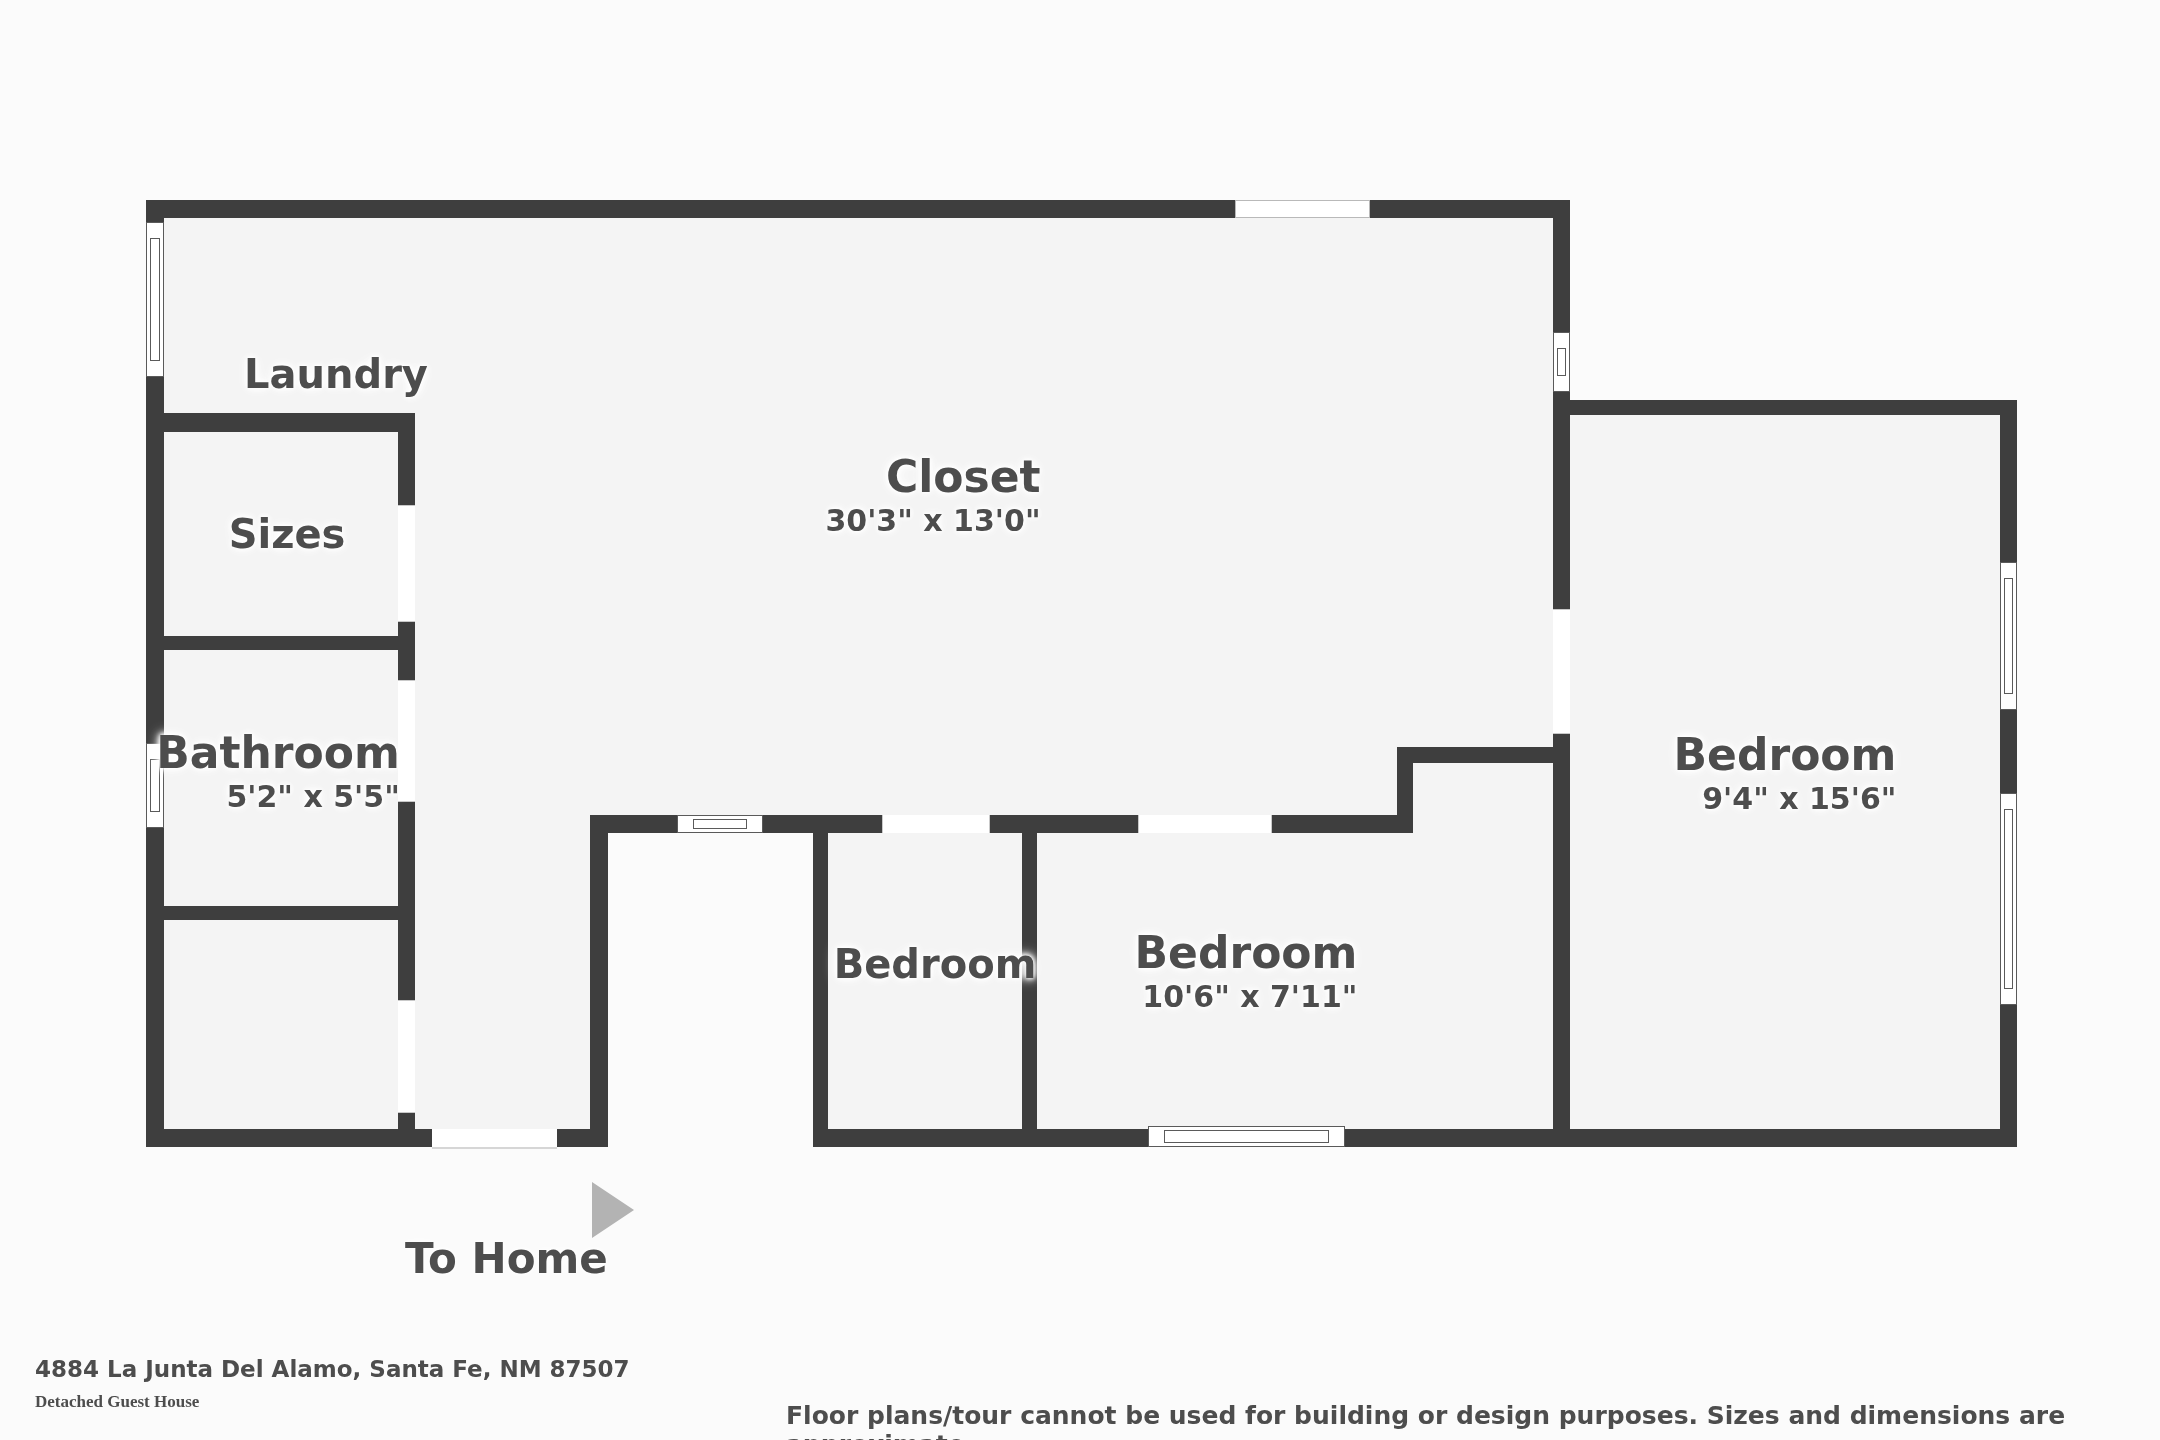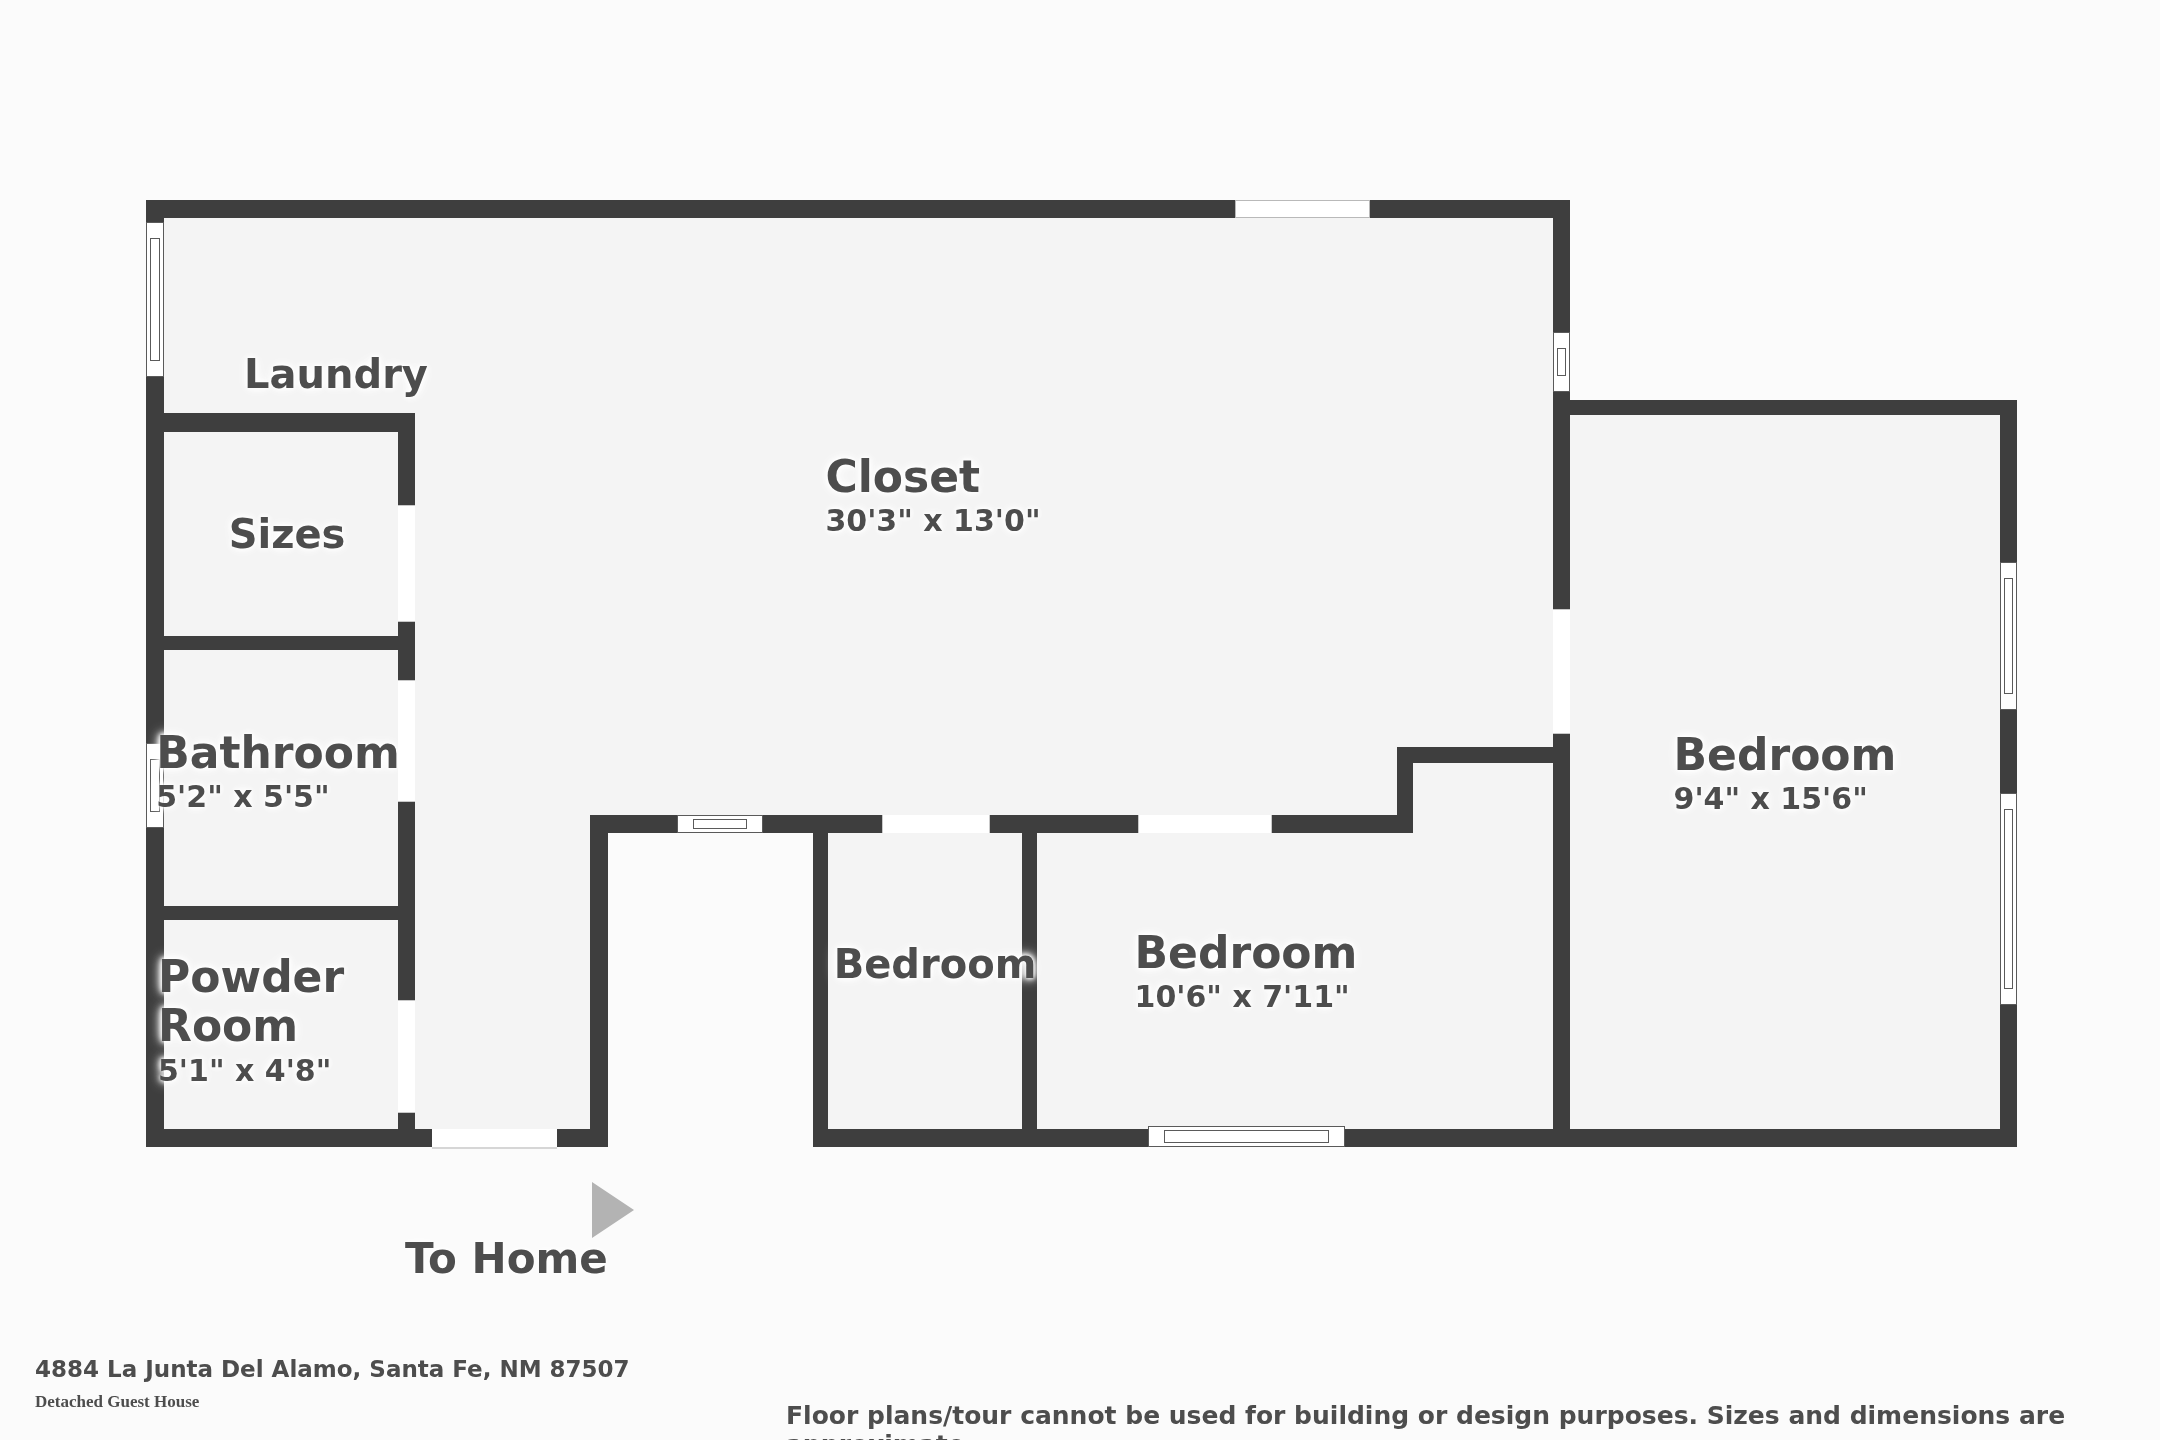--- a/index.html
+++ b/index.html
@@ -23,21 +23,21 @@
   .door.v{border-top:1px solid #c9c9c9;border-bottom:1px solid #c9c9c9;}
   .door.h{border-left:1px solid #c9c9c9;border-right:1px solid #c9c9c9;}
   .opening{position:absolute;background:#ffffff;border-bottom:2px solid #d6d6d6;}
   .win{position:absolute;background:#ffffff;border:1px solid var(--frame);box-sizing:border-box;}
   .win .glass{position:absolute;border:1px solid var(--frame);}
   .win.v .glass{left:3px;right:3px;top:15px;bottom:15px;}
   .win.h .glass{top:3px;bottom:3px;left:15px;right:15px;}
   .win.plain{border:1px solid #b9b9b9;}
   .room-label{
     position:absolute;transform:translateX(-50%);
-    text-align:left;color:var(--text);font-weight:700;
+    text-align:right;color:var(--text);font-weight:700;
     text-shadow:0 0 4px #fff,0 0 6px #fff,0 0 10px #fff,0 0 14px #fff;
     white-space:nowrap;
   }
   .room-label .rname{font-size:44px;line-height:1.12;}
   .room-label .rdims{font-size:30px;line-height:1.35;}
   .room-label.sm .rname{font-size:40px;}
   .room-label.wrap{white-space:normal;width:240px;}
   .tohome{
     position:absolute;color:var(--text);font-weight:700;font-size:42px;
     text-shadow:0 0 4px #fff,0 0 8px #fff;white-space:nowrap;margin-top:48px;
@@ -143,24 +143,20 @@
   <div class="room-label" style="left:933px;top:452px;">
     <div class="rname">Closet</div>
     <div class="rdims">30'3" x 13'0"</div>
   </div>
 
   <div class="room-label" style="left:278px;top:728px;">
     <div class="rname">Bathroom</div>
     <div class="rdims">5'2" x 5'5"</div>
   </div>
 
-  <div class="room-label wrap" style="left:278px;top:952px;">
-    <div class="rname">Powder Room</div>
-    <div class="rdims">5'1" x 4'8"</div>
-  </div>
 
   <div class="room-label sm" style="left:935px;top:942px;">
     <div class="rname">Bedroom</div>
   </div>
 
   <div class="room-label" style="left:1246px;top:928px;">
     <div class="rname">Bedroom</div>
     <div class="rdims">10'6" x 7'11"</div>
   </div>
 

